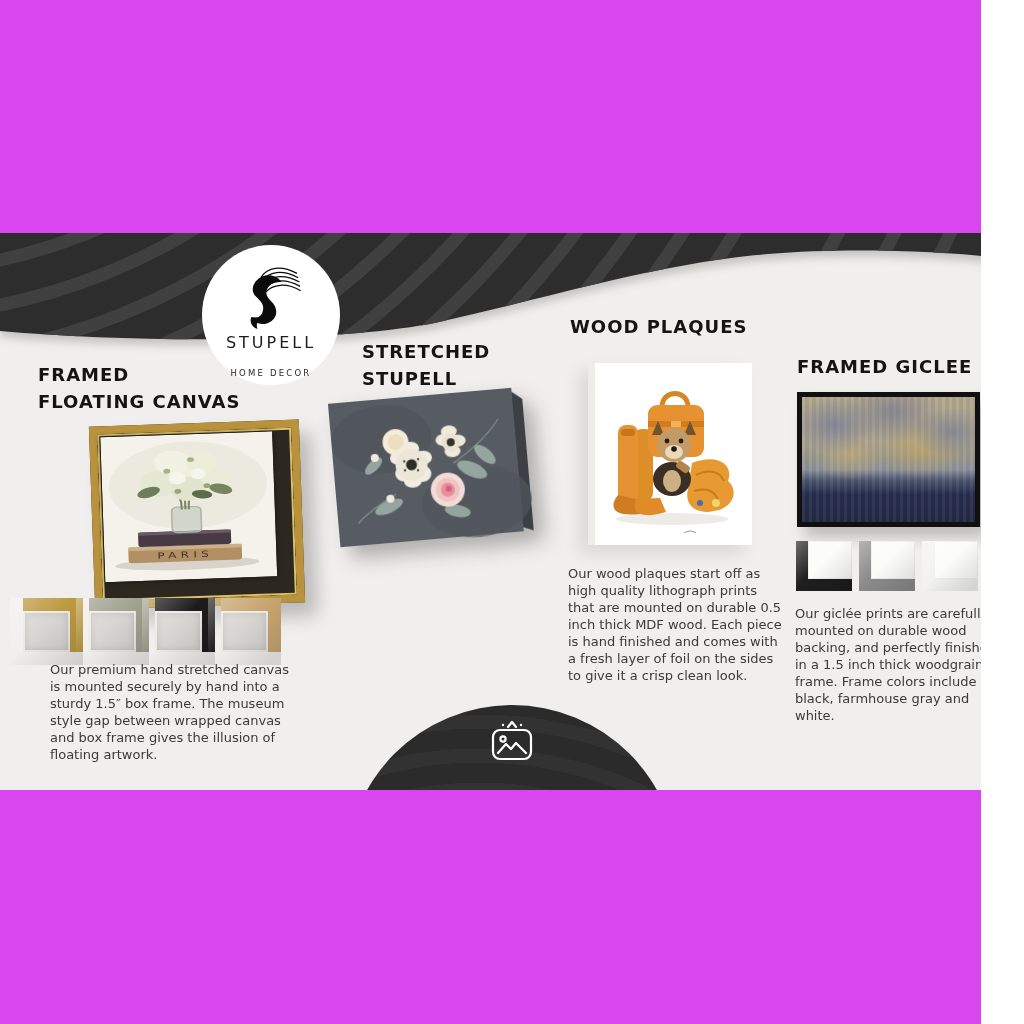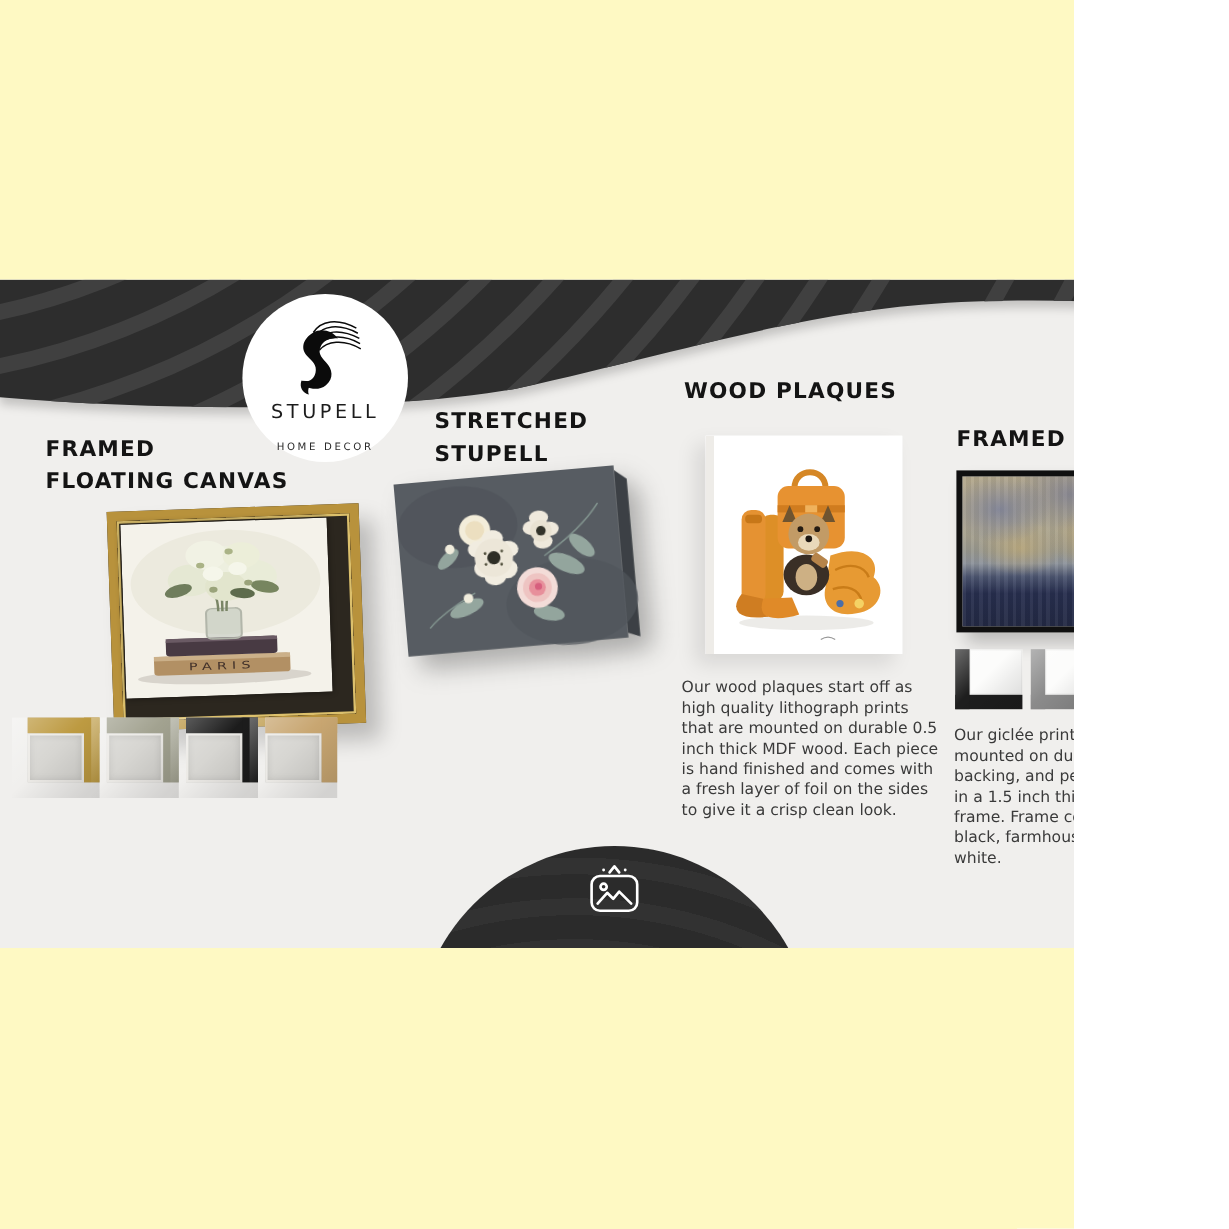--- a/index.html
+++ b/index.html
@@ -1,16 +1,16 @@
 <!DOCTYPE html>
 <html><head>
 <meta charset="utf-8">
 <style>
   html,body{margin:0;padding:0;background:#fff;}
-  .page{position:relative;width:895px;height:1024px;background:#fef9c3;overflow:hidden;
+  .page{position:relative;width:981px;height:1024px;background:#d946ef;overflow:hidden;
         font-family:"DejaVu Sans",sans-serif;}
   .content{position:absolute;top:233px;left:0;width:1024px;height:557px;background:#f0efed;overflow:hidden;}
   .wave{position:absolute;top:0;left:0;width:1024px;height:122px;z-index:1;}
   
   .logo{position:absolute;left:202px;top:12px;width:138px;height:140px;border-radius:50%;
         background:#ffffff;z-index:3;display:flex;flex-direction:column;align-items:center;justify-content:flex-start;}
   .logo svg{width:62px;height:68px;margin-top:16px;}
   .brand{font-size:16px;letter-spacing:3px;color:#1c1c1c;margin-top:4px;font-weight:500;}
   .tag{font-size:8.5px;letter-spacing:2.2px;color:#2a2a2a;margin-top:16px;}
   
@@ -148,20 +148,21 @@
             <circle cx="44" cy="47" r="2" fill="#9aa37a"></circle>
         </g>
       </svg>
     </div>
     <div class="swrow" style="left:23px;top:365px;">
       <div class="sw sw1" style="--frame: #bd9a41;"></div>
       <div class="sw sw1" style="--frame: #a2a290;"></div>
       <div class="sw sw1" style="--frame: #1c1c1c;"></div>
       <div class="sw sw1" style="--frame: #c8a671;"></div>
     </div>
+    <p class="p" style="left:50px;top:428px;width:245px;">Our premium hand stretched canvas is mounted securely by hand into a sturdy 1.5″ box frame. The museum style gap between wrapped canvas and box frame gives the illusion of floating artwork.</p>
 
     <div class="h" style="left:362px;top:105px;">
       <span>STRETCHED</span>
       <span>STUPELL</span>
     </div>
     <div class="c3d">
       <svg viewBox="0 0 196 148">
         <polygon points="184,4 194,12 194,144 184,140" fill="#3c4045"></polygon>
         <rect x="0" y="0" width="184" height="144" fill="#575c62"></rect>
         <ellipse cx="50" cy="40" rx="50" ry="34" fill="#4e535a" opacity=".7"></ellipse>

